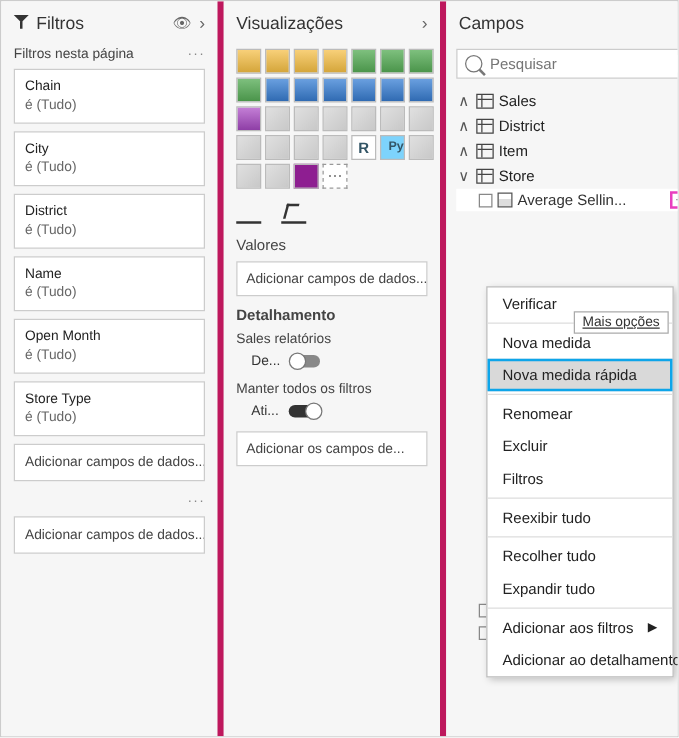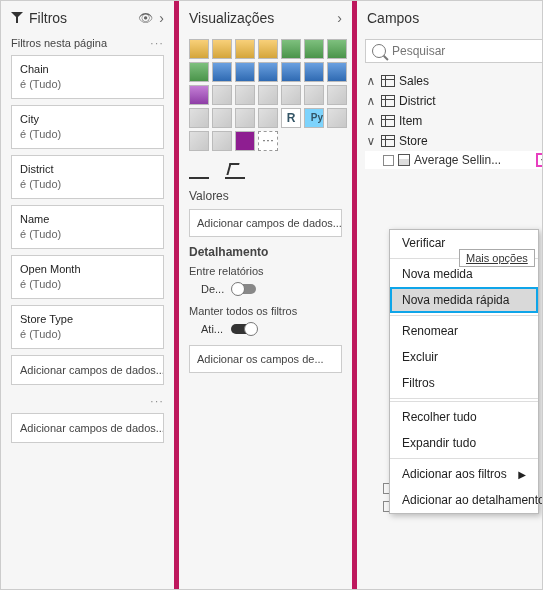--- a/index.html
+++ b/index.html
@@ -173,21 +173,21 @@
           <div class="viz-icon pp"></div>
           <div class="viz-icon more">···</div>
         </div>
       <div class="tool-row">
         <div class="tool-ic"></div>
         <div class="tool-ic fmt"></div>
       </div>
       <div class="sub-head">Valores</div>
       <div class="well">Adicionar campos de dados...</div>
       <div class="sub-head" style="font-weight:700">Detalhamento</div>
-      <div style="font-size:11px;color:#444;margin-bottom:2px">Entre relatórios</div>
+      <div style="font-size:11px;color:#444;margin-bottom:2px">Sales relatórios</div>
       <div class="inline-row">
         <span>De...</span>
         <div class="toggle"></div>
       </div>
       <div style="font-size:11px;color:#444;margin-bottom:2px">Manter todos os filtros</div>
       <div class="inline-row">
         <span>Ati...</span>
         <div class="toggle on"></div>
       </div>
       <div class="well">Adicionar os campos de...</div>
@@ -249,20 +249,21 @@
   <div class="ctx" id="ctx">
       <div class="ctx-item">Verificar</div>
       <div class="ctx-sep"></div>
       <div class="ctx-item">Nova medida</div>
       <div class="ctx-item sel">Nova medida rápida</div>
       <div class="ctx-sep"></div>
       <div class="ctx-item">Renomear</div>
       <div class="ctx-item">Excluir</div>
       <div class="ctx-item">Filtros</div>
       <div class="ctx-sep"></div>
+      <div class="ctx-item">Reexibir tudo</div>
       <div class="ctx-sep"></div>
       <div class="ctx-item">Recolher tudo</div>
       <div class="ctx-item">Expandir tudo</div>
       <div class="ctx-sep"></div>
       <div class="ctx-item">Adicionar aos filtros<span class="sub">▶</span></div>
       <div class="ctx-item">Adicionar ao detalhamento</div>
     </div>
 
   <div class="tooltip">Mais opções</div>
 

